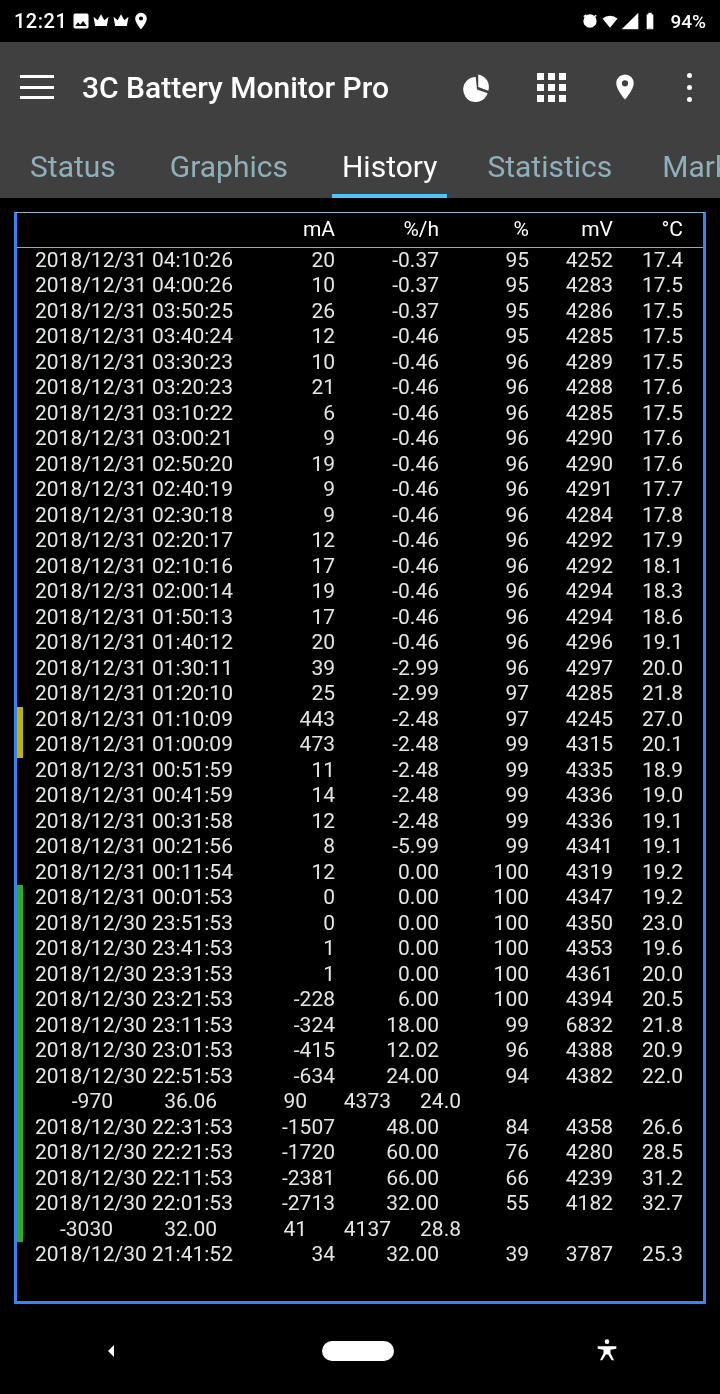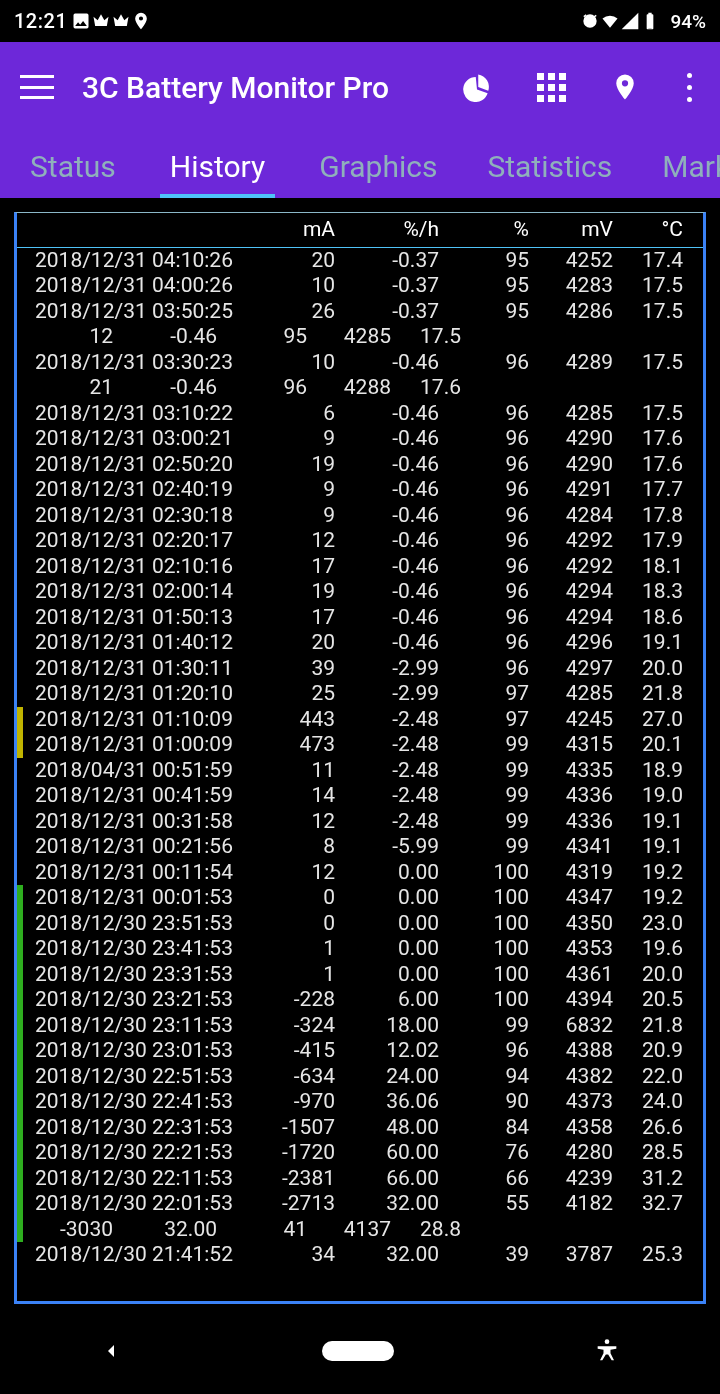--- a/index.html
+++ b/index.html
@@ -21,21 +21,21 @@
     color: #fff;
     font-size: 20px;
     font-weight: 500;
   }
   .status-left, .status-right { display: flex; align-items: center; gap: 0; }
   .status-left .clock { letter-spacing: 0.5px; margin-right:4px;}
   .sb-icon { width: 20px; height: 20px; display:inline-flex; align-items:center; justify-content:center; }
   .sb-icon svg { width: 100%; height: 100%; fill:#fff; }
   .batt-pct { font-size: 19px; margin-left:10px;}
   
-  .app-bar-wrap { background:#6d28d9; }
+  .app-bar-wrap { background:#404040; }
   .app-bar {
     height: 90px;
     display: flex;
     align-items: center;
     padding: 0 20px;
     gap: 28px;
   }
   .hamburger { width: 34px; height: 24px; display:flex; flex-direction:column; justify-content:space-between;}
   .hamburger span { display:block; height:3px; background:#fff; }
   .app-title { flex:1; font-size: 30px; font-weight:500; color:#fff; }
@@ -210,22 +210,22 @@
           <div class="vdots">
             <span></span>
             <span></span>
             <span></span>
           </div>
         </div>
     </div>
   </div>
   <div class="tab-row">
     <div class="tab tab-status">Status</div>
+    <div class="tab tab-graphics">Graphics</div>
     <div class="tab tab-history active">History</div>
-    <div class="tab tab-graphics">Graphics</div>
     <div class="tab tab-stats">Statistics</div>
     <div class="tab tab-markers">Markers</div>
     <div class="tab cut">B</div>
   </div>
 </div>
 
 <div class="content">
   <div class="table-box">
     <div class="thead-row">
       <div class="col col-ts"></div>
@@ -255,35 +255,37 @@
         </div>
         <div class="trow">
           <div class="col col-ts">2018/12/31 03:50:25</div>
           <div class="col col-ma">26</div>
           <div class="col col-ph">-0.37</div>
           <div class="col col-pc">95</div>
           <div class="col col-mv">4286</div>
           <div class="col col-c">17.5</div>
         </div>
         <div class="trow">
+          <div class="col col-ts">2018/12/31 03:40:24</div>
           <div class="col col-ma">12</div>
           <div class="col col-ph">-0.46</div>
           <div class="col col-pc">95</div>
           <div class="col col-mv">4285</div>
           <div class="col col-c">17.5</div>
         </div>
         <div class="trow">
           <div class="col col-ts">2018/12/31 03:30:23</div>
           <div class="col col-ma">10</div>
           <div class="col col-ph">-0.46</div>
           <div class="col col-pc">96</div>
           <div class="col col-mv">4289</div>
           <div class="col col-c">17.5</div>
         </div>
         <div class="trow">
+          <div class="col col-ts">2018/12/31 03:20:23</div>
           <div class="col col-ma">21</div>
           <div class="col col-ph">-0.46</div>
           <div class="col col-pc">96</div>
           <div class="col col-mv">4288</div>
           <div class="col col-c">17.6</div>
         </div>
         <div class="trow">
           <div class="col col-ts">2018/12/31 03:10:22</div>
           <div class="col col-ma">6</div>
           <div class="col col-ph">-0.46</div>
@@ -389,21 +391,21 @@
         </div>
         <div class="trow mark-yellow">
           <div class="col col-ts">2018/12/31 01:00:09</div>
           <div class="col col-ma">473</div>
           <div class="col col-ph">-2.48</div>
           <div class="col col-pc">99</div>
           <div class="col col-mv">4315</div>
           <div class="col col-c">20.1</div>
         </div>
         <div class="trow">
-          <div class="col col-ts">2018/04/31 00:51:59</div>
+          <div class="col col-ts">2018/12/31 00:51:59</div>
           <div class="col col-ma">11</div>
           <div class="col col-ph">-2.48</div>
           <div class="col col-pc">99</div>
           <div class="col col-mv">4335</div>
           <div class="col col-c">18.9</div>
         </div>
         <div class="trow">
           <div class="col col-ts">2018/12/31 00:41:59</div>
           <div class="col col-ma">14</div>
           <div class="col col-ph">-2.48</div>
@@ -493,21 +495,20 @@
         </div>
         <div class="trow mark-green">
           <div class="col col-ts">2018/12/30 22:51:53</div>
           <div class="col col-ma">-634</div>
           <div class="col col-ph">24.00</div>
           <div class="col col-pc">94</div>
           <div class="col col-mv">4382</div>
           <div class="col col-c">22.0</div>
         </div>
         <div class="trow mark-green">
-          <div class="col col-ts">2018/12/30 22:41:53</div>
           <div class="col col-ma">-970</div>
           <div class="col col-ph">36.06</div>
           <div class="col col-pc">90</div>
           <div class="col col-mv">4373</div>
           <div class="col col-c">24.0</div>
         </div>
         <div class="trow mark-green">
           <div class="col col-ts">2018/12/30 22:31:53</div>
           <div class="col col-ma">-1507</div>
           <div class="col col-ph">48.00</div>

